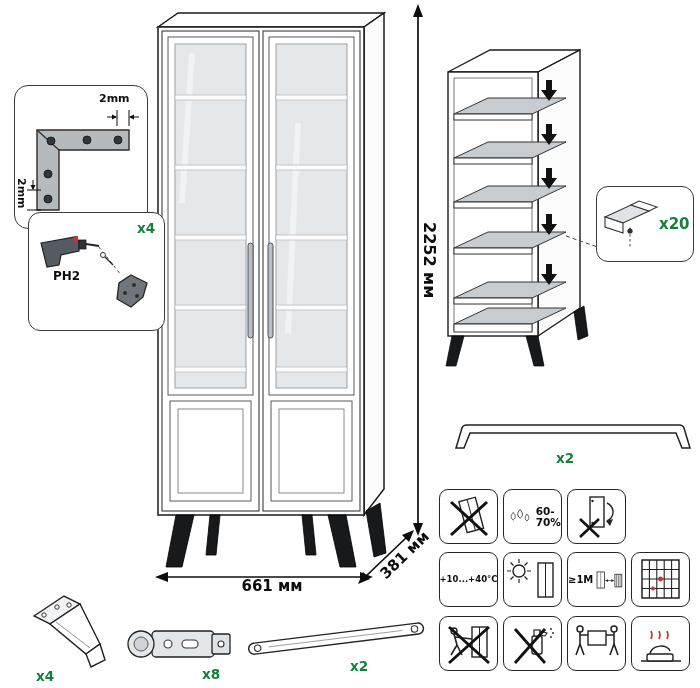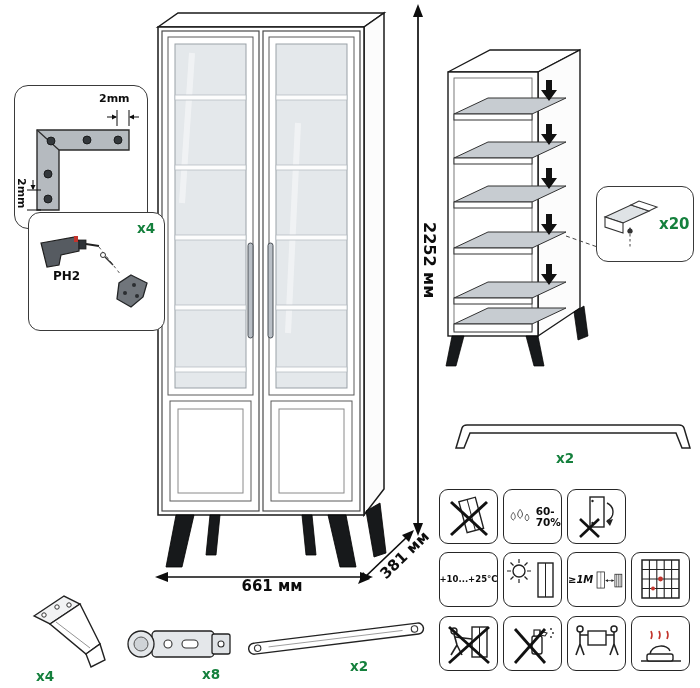--- a/index.html
+++ b/index.html
@@ -293,42 +293,42 @@
 
   <div class="care-box" style="left:439px; top:552px;">
     <svg width="55" height="34" viewBox="0 0 55 34">
       <rect x="23" y="2" width="5" height="21" rx="2.5" fill="#fff" stroke="#222" stroke-width="1.3"></rect>
       <rect x="24.4" y="11" width="2.2" height="14" fill="#c2342c"></rect>
       <circle cx="25.5" cy="27" r="5" fill="#c2342c" stroke="#222" stroke-width="1.2"></circle>
       <line x1="30" y1="5" x2="34" y2="5" stroke="#222" stroke-width="1"></line>
       <line x1="30" y1="10" x2="33" y2="10" stroke="#222" stroke-width="1"></line>
       <line x1="30" y1="15" x2="34" y2="15" stroke="#222" stroke-width="1"></line>
     </svg>
-    <span class="care-label tiny">+10...+25°C</span>
+    <span class="care-label tiny">+10...+40°C</span>
   </div>
 
   <div class="care-box" style="left:503px; top:552px;">
     <svg width="55" height="49" viewBox="0 0 55 49">
       <circle cx="14" cy="16" r="6" fill="#fff" stroke="#222" stroke-width="1.4"></circle>
       <g stroke="#222" stroke-width="1.2">
         <line x1="14" y1="4" x2="14" y2="8"></line>
           <line x1="14" y1="24" x2="14" y2="28"></line>
         <line x1="2" y1="16" x2="6" y2="16"></line>
           <line x1="22" y1="16" x2="26" y2="16"></line>
         <line x1="5.5" y1="7.5" x2="8.5" y2="10.5"></line>
           <line x1="19.5" y1="21.5" x2="22.5" y2="24.5"></line>
         <line x1="22.5" y1="7.5" x2="19.5" y2="10.5"></line>
           <line x1="8.5" y1="21.5" x2="5.5" y2="24.5"></line>
       </g>
       <rect x="33" y="8" width="15" height="34" fill="#fff" stroke="#222" stroke-width="1.4"></rect>
       <line x1="40.5" y1="8" x2="40.5" y2="42" stroke="#222" stroke-width="1"></line>
     </svg>
   </div>
 
-  <div class="care-box" style="left:567px; top:552px;font-style:italic;">
+  <div class="care-box" style="left:567px; top:552px;">
     <span class="care-label" style="font-size:10px;">≥1M</span>
     <svg width="55" height="36" viewBox="0 0 55 36">
       <rect x="7" y="4" width="13" height="28" fill="#fff" stroke="#222" stroke-width="1.3"></rect>
       <line x1="13.5" y1="4" x2="13.5" y2="32" stroke="#222" stroke-width="0.8"></line>
       <rect x="38" y="8" width="12" height="22" fill="#fff" stroke="#222" stroke-width="1.3"></rect>
       <line x1="41" y1="8" x2="41" y2="30" stroke="#222" stroke-width="1"></line>
       <line x1="44" y1="8" x2="44" y2="30" stroke="#222" stroke-width="1"></line>
       <line x1="47" y1="8" x2="47" y2="30" stroke="#222" stroke-width="1"></line>
       <line x1="23" y1="19" x2="35" y2="19" stroke="#222" stroke-width="1.2"></line>
       <polygon points="21,19 26,16.5 26,21.5" fill="#222"></polygon>

